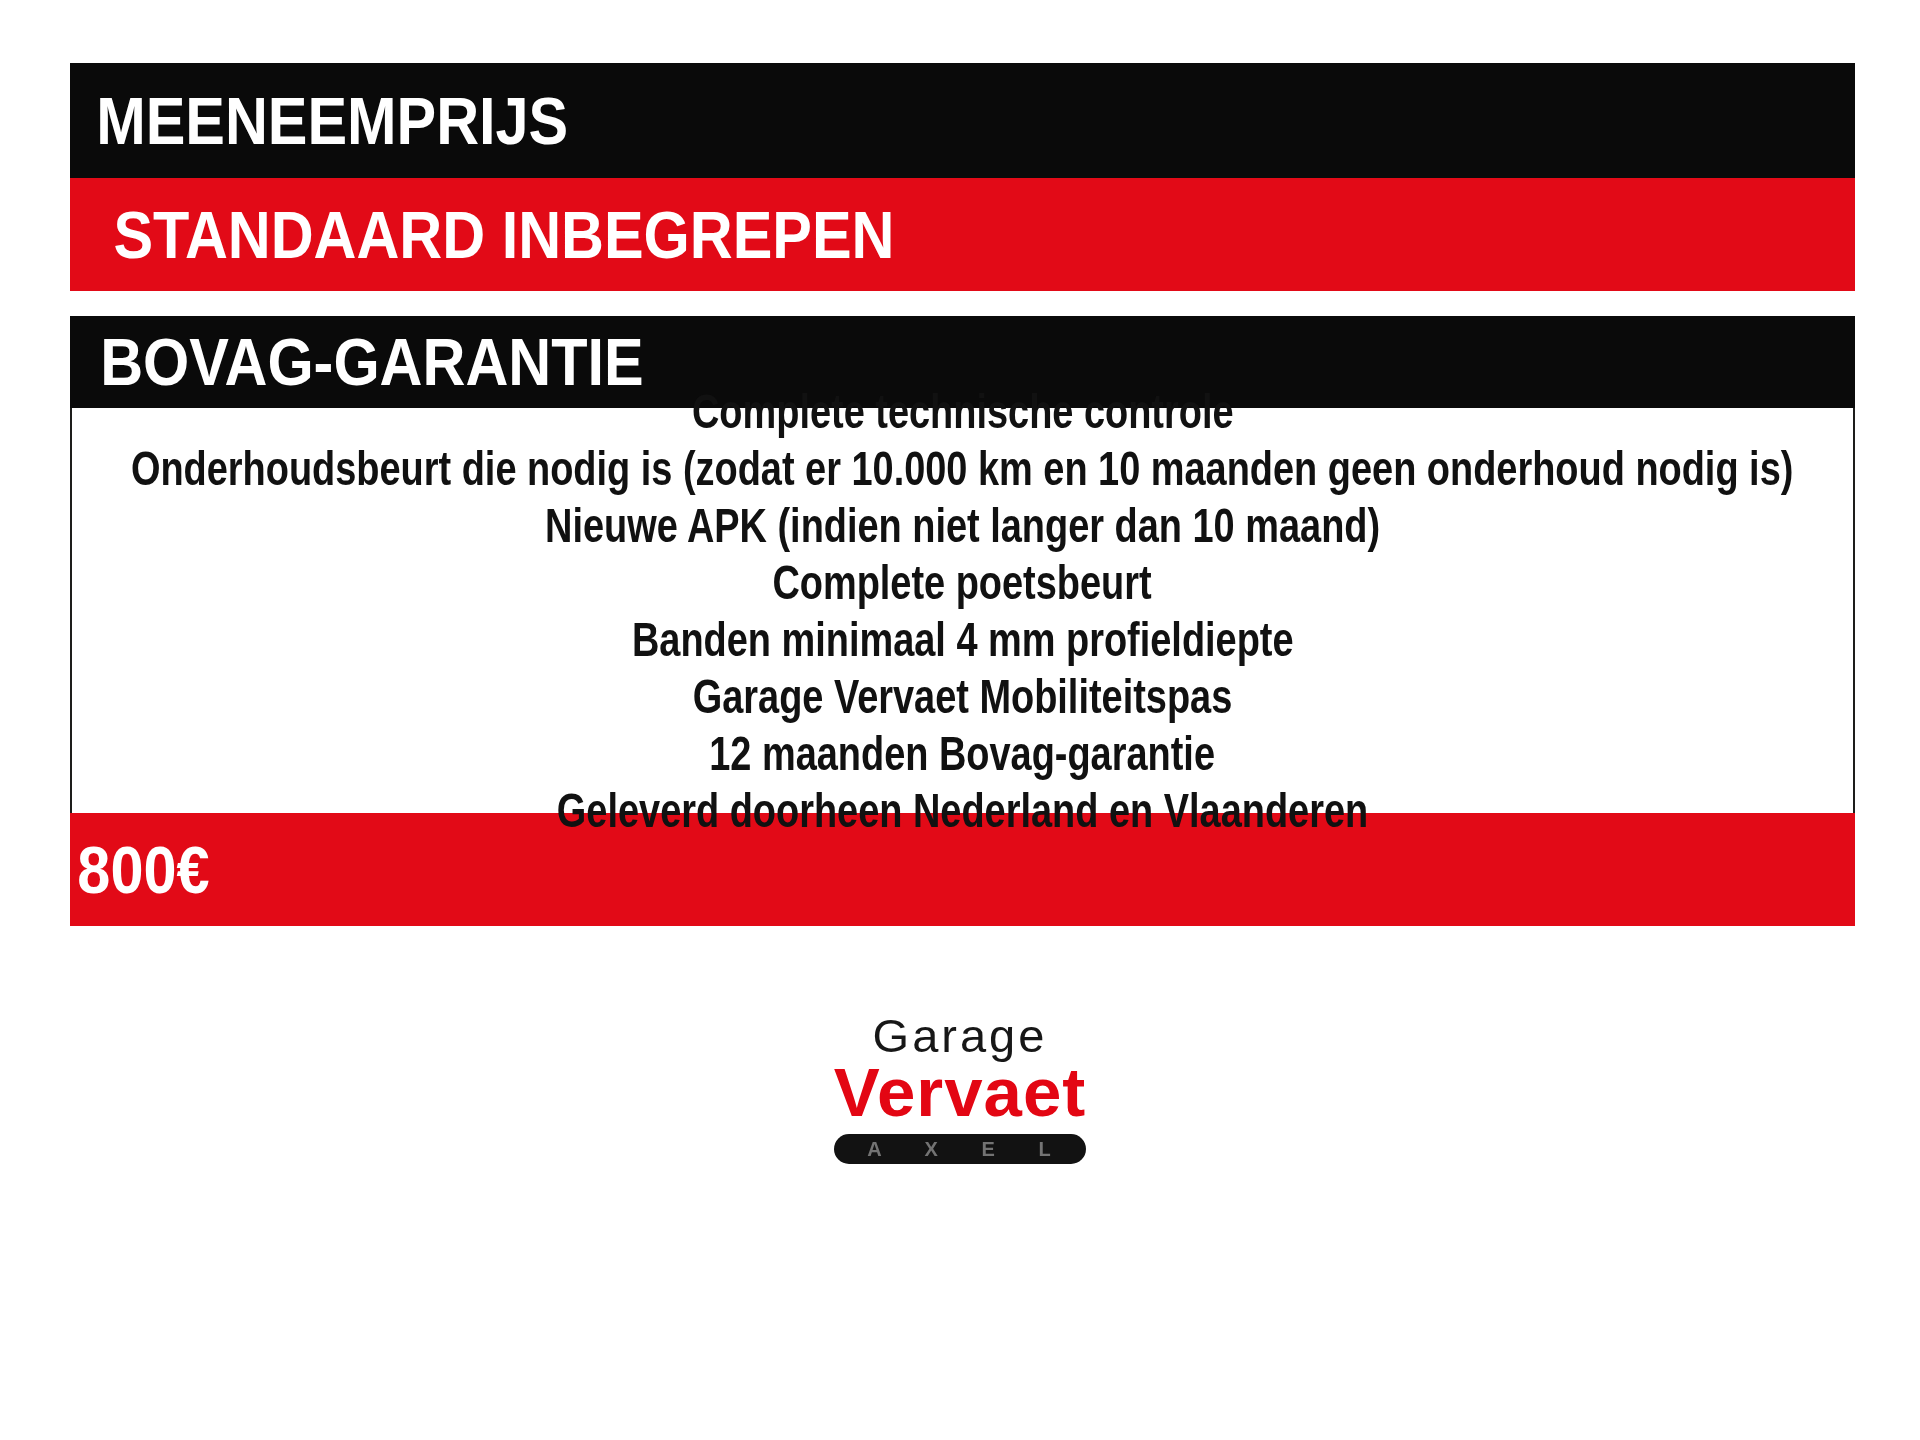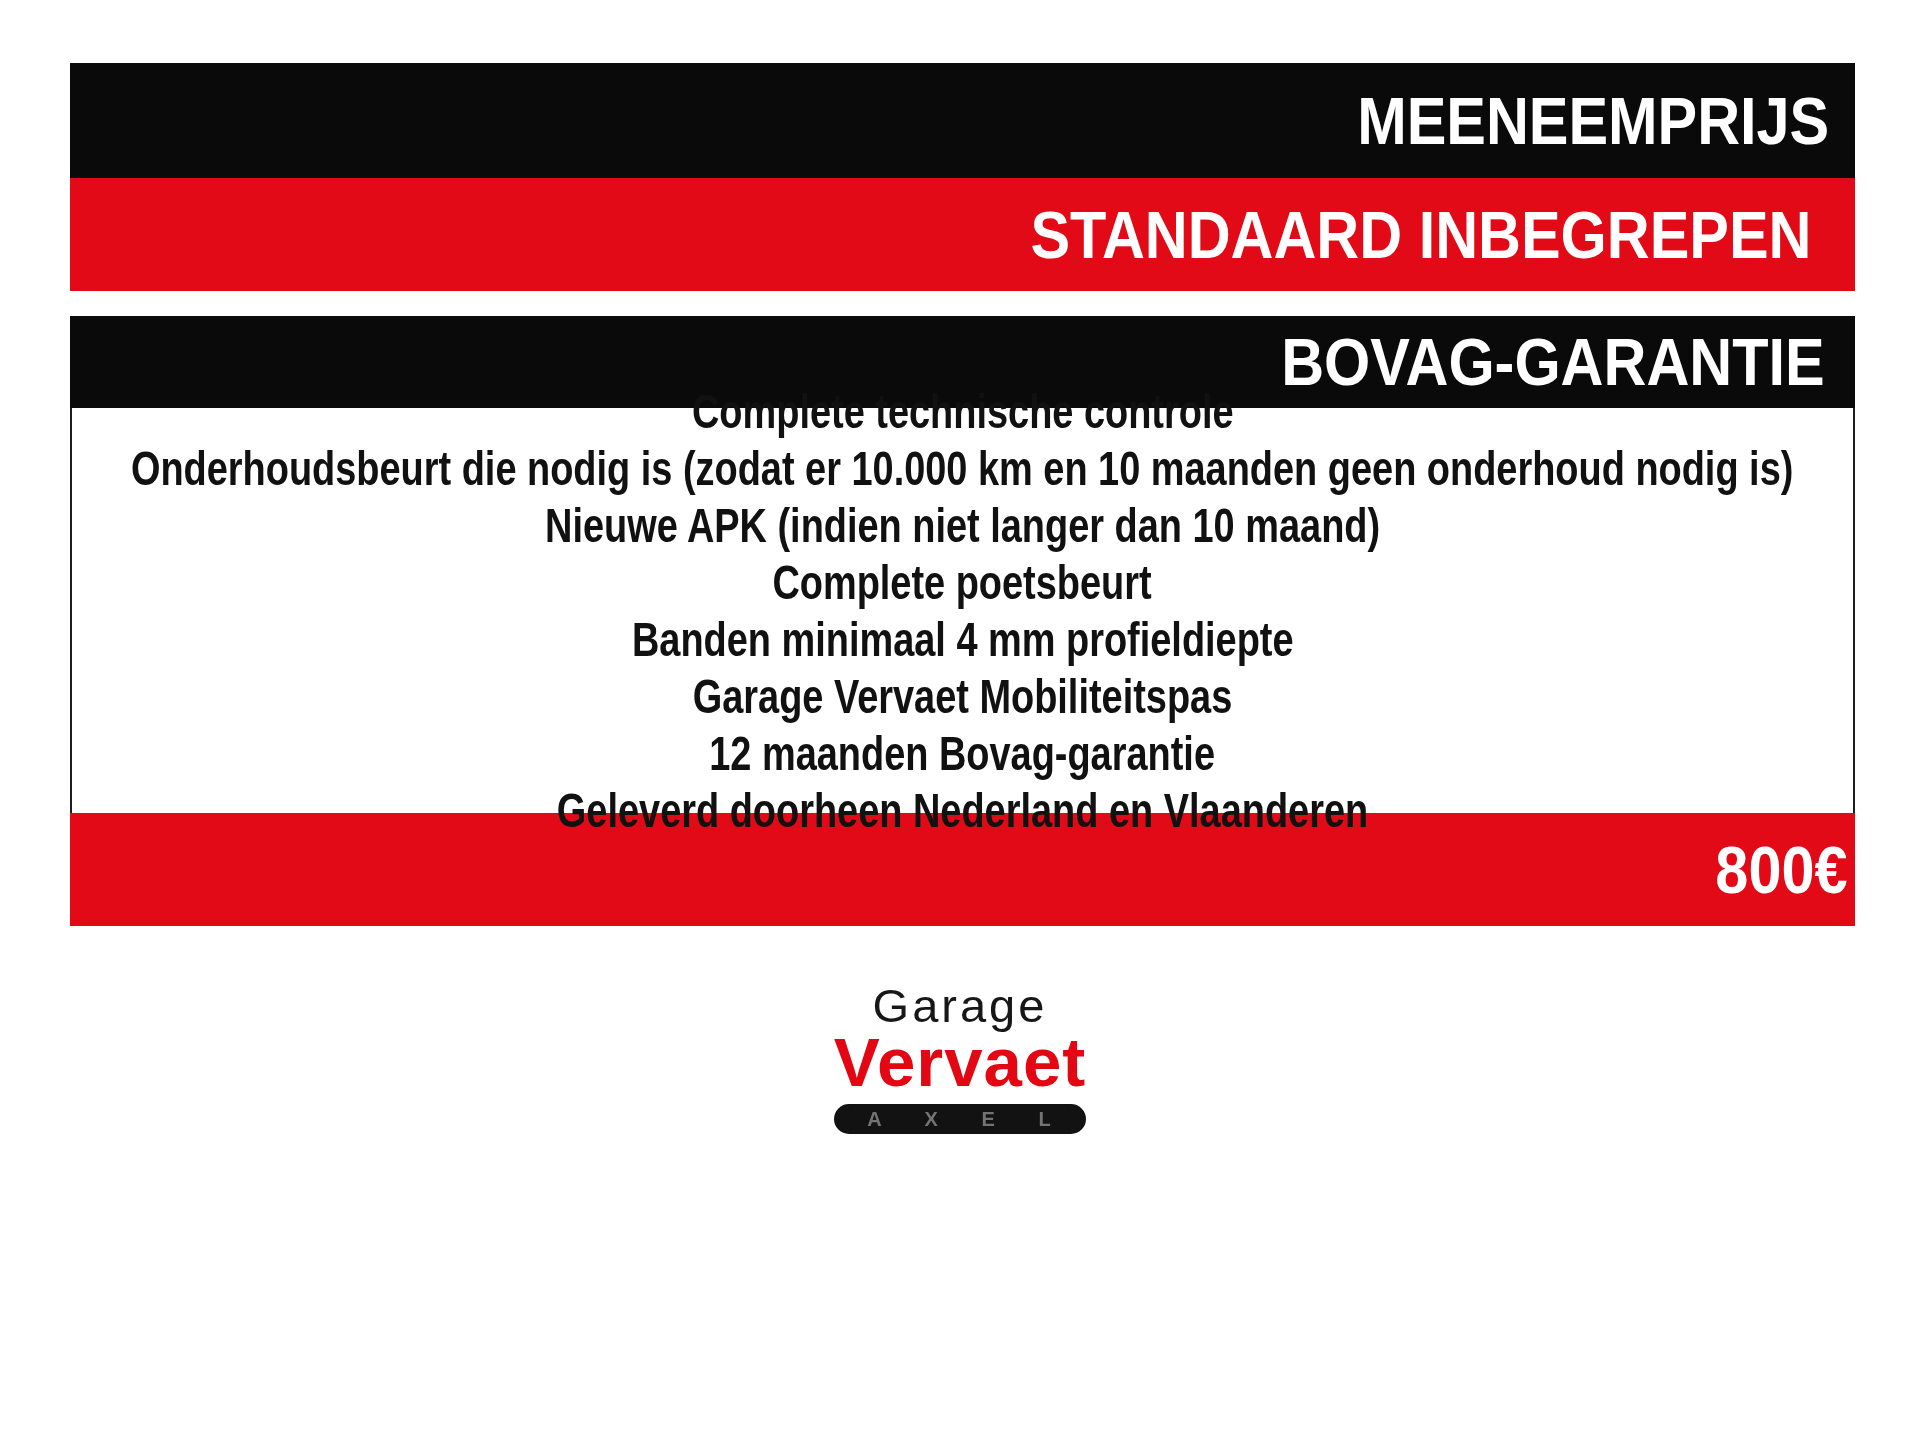--- a/index.html
+++ b/index.html
@@ -9,21 +9,21 @@
     --text:#111111;
     --bovag-yellow:#f6d000;
     --brand-red:#e30613;
     --white:#ffffff;
   }
   *{margin:0;padding:0;box-sizing:border-box;}
   html,body{width:1920px;height:1440px;background:var(--white);
     font-family:"Liberation Sans","DejaVu Sans",sans-serif;overflow:hidden;}
   .card{width:1785px;margin-left:70px;}
   .card.first{margin-top:63px;}
-  .bar{width:100%;display:flex;align-items:center;justify-content:flex-end;}
+  .bar{width:100%;display:flex;align-items:center;justify-content:flex-start;}
   .bar.black{background:var(--bar-black);}
   .bar.red{background:var(--red);}
   .bar.h115{height:115px;}
   .bar.h113{height:113px;}
   .bar.h112{height:92px;}
   .bar-title{color:#ffffff;font-size:66px;font-weight:bold;white-space:nowrap;
     display:inline-block;transform:scaleX(0.9);transform-origin:50% 50%;
     letter-spacing:0px;line-height:1;}
   .row{width:100%;background:var(--white);
     border-left:2px solid var(--border);border-right:2px solid var(--border);
@@ -31,21 +31,21 @@
   .row.row1{height:149px;}
   .row.row2{height:405px;}
   .list{display:flex;flex-direction:column;align-items:center;justify-content:center;}
   .line{display:block;color:var(--text);font-weight:bold;white-space:nowrap;
     transform:scaleX(0.79);transform-origin:50% 50%;}
   .row1 .line{font-size:53px;line-height:58px;}
   .row2 .line{font-size:48px;line-height:57px;}
   .gap{height:25px;width:100%;background:var(--white);}
   
   .footer{width:100%;height:247px;display:flex;align-items:flex-start;
-    justify-content:center;gap:40px;padding-top:56px;}
+    justify-content:center;gap:40px;padding-top:86px;}
   .garage-logo{display:flex;flex-direction:column;align-items:center;width:252px;}
   .garage-top{color:#171717;font-size:47px;letter-spacing:3px;line-height:1.0;
     font-weight:normal;}
   .garage-name{color:var(--brand-red);font-size:69px;font-weight:bold;
     letter-spacing:1px;line-height:1.0;margin-top:-1px;}
   .axel-pill{width:252px;height:30px;background:#121212;border-radius:16px;
     margin-top:7px;color:#737373;font-size:20px;font-weight:bold;
     text-align:center;line-height:30px;word-spacing:34px;letter-spacing:2px;}
   .bovag-logo{width:182px;height:125px;border-radius:5px;overflow:hidden;
     display:flex;flex-direction:column;}

